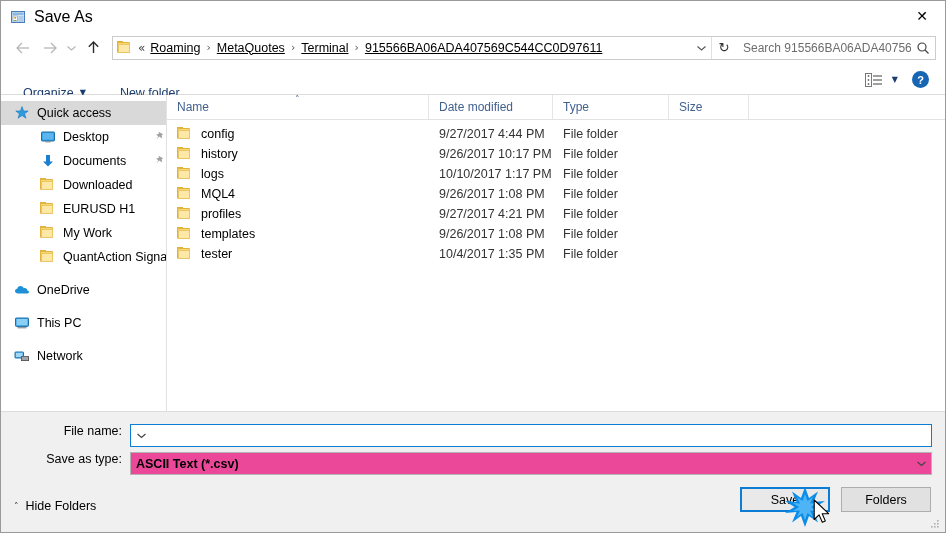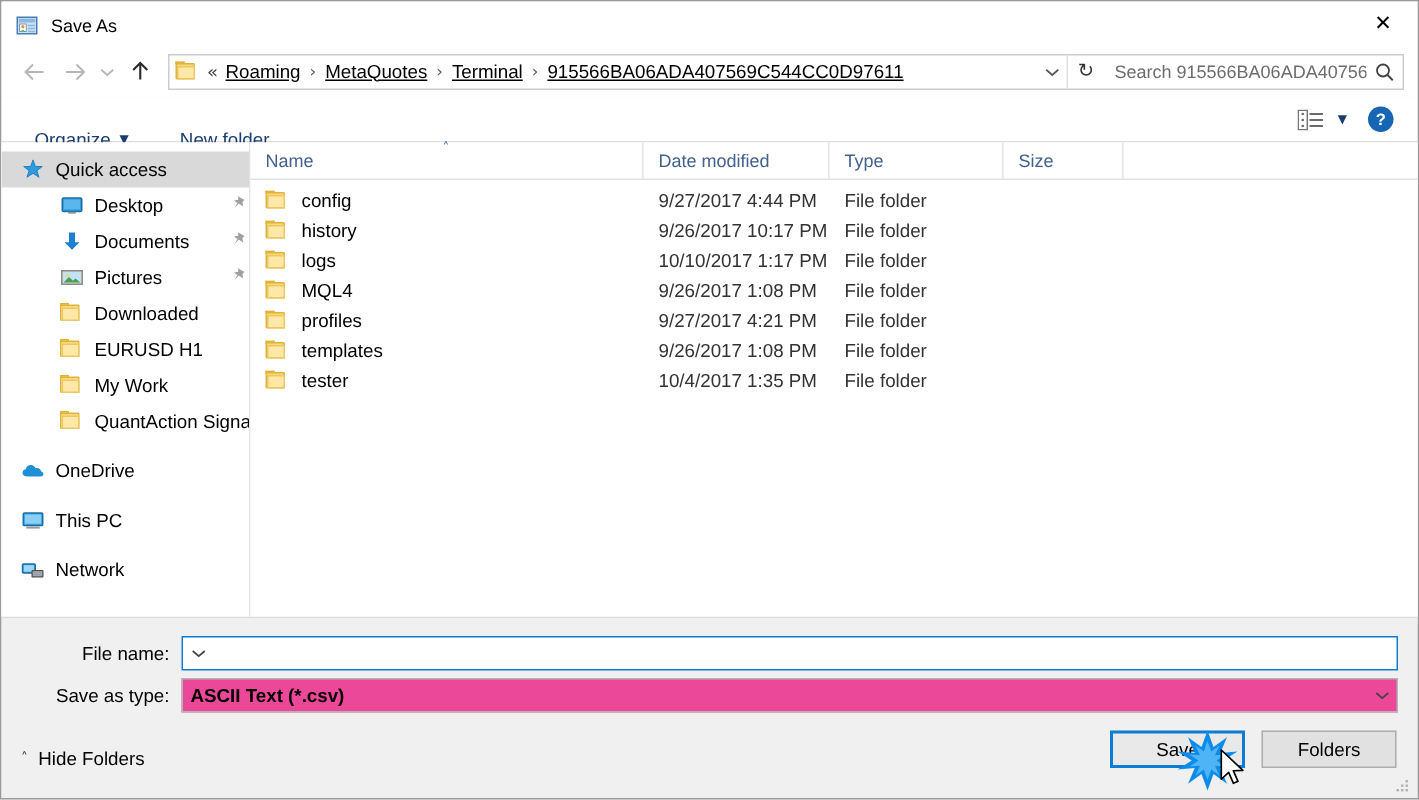--- a/index.html
+++ b/index.html
@@ -37,21 +37,21 @@
     flex: none;
     position: relative;
   }
   .title-icon {
     width: 16px; height: 16px;
     margin-left: 9px; margin-right: 8px;
     position: relative;
     flex: none;
   }
   .title-text {
-    font-size: 12px;
+    font-size: 16px;
     color: #000;
   }
   .close-btn {
     position: absolute;
     right: 0; top: 0;
     width: 46px; height: 30px;
     display: flex; align-items: center; justify-content: center;
     font-size: 14px;
     color: #000;
     font-family: "DejaVu Sans", sans-serif;
@@ -312,24 +312,25 @@
   .cell-size { width: 80px; flex: none; padding-left: 10px; box-sizing: border-box; color: #333; }
 
   
   .footer {
     flex: none;
     background: #f0f0f0;
     padding-top: 12px;
   }
   .form-row {
     display: flex;
-    align-items: center;
+    align-items: flex-start;
     height: 23px;
     margin-bottom: 5px;
     padding-right: 13px;
+    padding-left: 9px;
   }
   .form-label {
     width: 120px;
     flex: none;
     text-align: right;
     padding-right: 8px;
     font-size: 12.5px;
     color: #000;
     box-sizing: border-box;
   }
@@ -612,36 +613,20 @@
           </svg>
         </span>
         <span class="side-label">Documents</span>
         <span class="pin">
           <svg width="10" height="11" viewBox="0 0 10 11">
             <path d="M3.5 0.8 L8 3.3 L6.6 4.6 L7.1 7.6 L4.2 5.6 L1.4 8.6 L3.3 5.3 L1 3.6 L3.9 3.1 Z" fill="#a0a0a0"></path>
           </svg>
         </span>
       </div>
 
-      <div class="side-item indent-1">
-        <span class="side-icon">
-          <svg width="16" height="16" viewBox="0 0 16 16">
-            <rect x="1.2" y="3.5" width="13.6" height="9" fill="#d8d8d8" stroke="#8a8a8a"></rect>
-            <rect x="2.3" y="4.6" width="11.4" height="6.8" fill="#bfe3f7"></rect>
-            <circle cx="5" cy="6.8" r="1.1" fill="#f3d95f"></circle>
-            <path d="M2.4 11.3 L6 7.6 L8.6 10.2 L10.3 8.6 L13.6 11.3 Z" fill="#4f9a4f"></path>
-          </svg>
-        </span>
-        <span class="side-label">Pictures</span>
-        <span class="pin">
-          <svg width="10" height="11" viewBox="0 0 10 11">
-            <path d="M3.5 0.8 L8 3.3 L6.6 4.6 L7.1 7.6 L4.2 5.6 L1.4 8.6 L3.3 5.3 L1 3.6 L3.9 3.1 Z" fill="#a0a0a0"></path>
-          </svg>
-        </span>
-      </div>
 
       <div class="side-item indent-1">
         <span class="side-icon">
           <span class="fld" style="top:1px">
               <span class="tab"></span>
               <span class="back"></span>
               <span class="front"></span>
             </span>
         </span>
         <span class="side-label">Downloaded</span>

